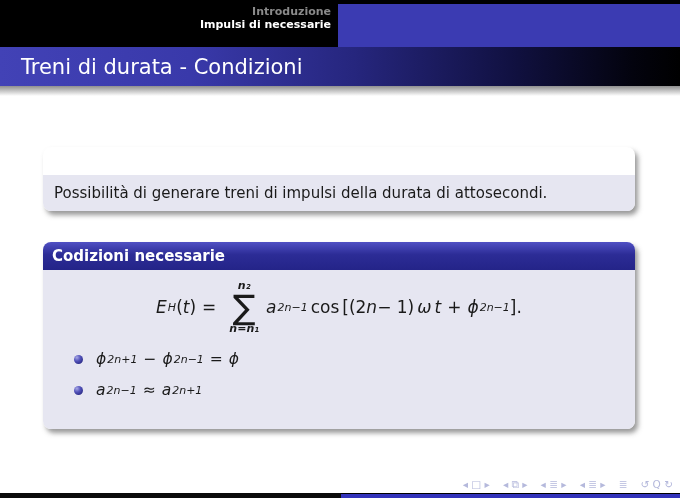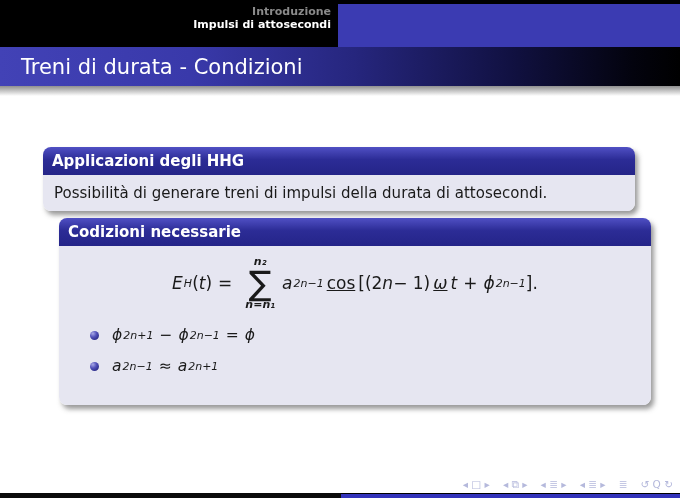--- a/index.html
+++ b/index.html
@@ -23,33 +23,33 @@
     background:linear-gradient(#8f8f8f,#ffffff);}
   
   .block{position:absolute;left:43px;width:592px;border-radius:8px;
     box-shadow:3px 4px 5px rgba(70,70,70,0.55);}
   .block-head{height:28px;border-radius:8px 8px 0 0;display:flex;align-items:center;
     background:linear-gradient(180deg,#5050c4 0%,#2c2c96 45%,#242488 100%);
     color:#ffffff;font-size:15px;font-weight:600;padding-left:9px;box-sizing:border-box;}
   .block-body{background:#e6e6f1;border-radius:0 0 8px 8px;box-sizing:border-box;
     color:#1a1a1a;font-size:15px;}
   .block1{top:147px;}
-  .block1 .block-body{padding:9px 10px 9px 11px;}
-  .block2{top:218px;margin-left:16px;}
+  .block1 .block-body{padding:9px 10px 9px 11px;margin-top:28px;}
+  .block2{top:242px;}
   .block2 .block-body{height:159px;padding:6px 10px 8px 10px;}
   
   .math{color:#1a1a1a;}
   .it{font-style:italic;}
   .sb{font-size:11px;font-style:italic;vertical-align:-4px;margin-left:1px;}
   .formula{display:flex;justify-content:center;align-items:center;font-size:17px;margin-top:4px;}
   .sumstack{display:inline-flex;flex-direction:column;align-items:center;margin:0 7px;line-height:1;}
   .sumstack .lim{font-size:11px;font-style:italic;font-weight:bold;}
   .sumstack .sigma{font-size:34px;line-height:0.95;font-style:normal;}
   .op{margin:0 6px;}
-  .opt{margin:0 3px;text-decoration:underline;}
+  .opt{margin:0 3px;}
   .bullets{margin:16px 0 0 21px;}
   .bullet-row{display:flex;align-items:center;margin-bottom:13px;font-size:15.5px;}
   .ball{width:9px;height:9px;border-radius:50%;margin-right:13px;flex:0 0 auto;
     background:radial-gradient(circle at 32% 28%,#a9a9e6 0%,#5252ba 40%,#17176c 100%);}
   
   .navsym{position:absolute;right:7px;bottom:8px;display:flex;gap:13px;
     color:#b5b9dc;font-size:10.5px;line-height:12px;}
   .navsym span{cursor:default;white-space:nowrap;}
   
   .bottomstrip{position:absolute;bottom:0;left:0;width:680px;height:5px;display:flex;}
@@ -58,33 +58,30 @@
 </style>
 </head>
 <body>
 
 <div class="slide">
 
   <div class="headband">
     <div class="head-blue"></div>
     <div class="head-nav">
       <div class="dim">Introduzione</div>
-      <div class="cur">Impulsi di attosecondi</div>
+      <div class="cur">Impulsi di necessarie</div>
     </div>
   </div>
 
   <div class="titlebar">
     <span>Treni di durata - Condizioni</span>
   </div>
   <div class="titleshadow"></div>
 
   <div class="block block1">
-    <div class="block-head">
-      <span>Applicazioni degli HHG</span>
-    </div>
     <div class="block-body">
       <span>Possibilità di generare treni di impulsi della durata di attosecondi.</span>
     </div>
   </div>
 
   <div class="block block2">
     <div class="block-head">
       <span>Codizioni necessarie</span>
     </div>
     <div class="block-body">

